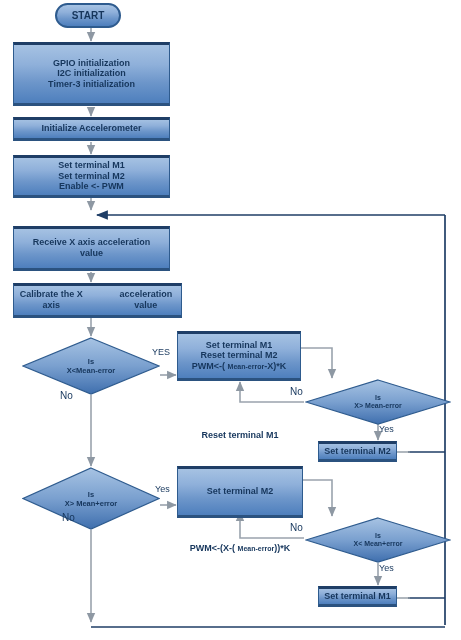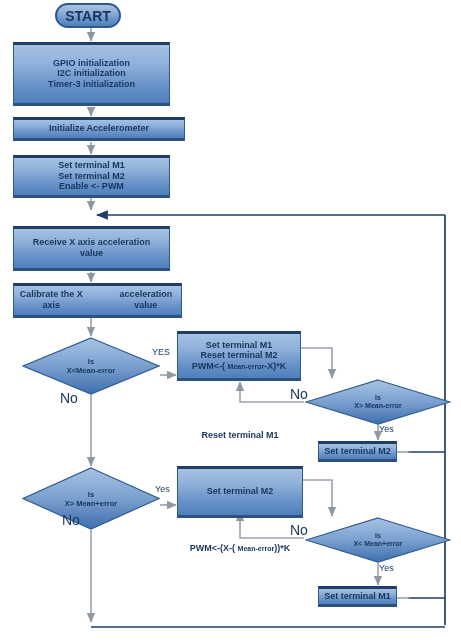--- a/index.html
+++ b/index.html
@@ -24,21 +24,21 @@
     border-radius:14px;
     font-weight:bold;
   }
   .diamond{background:transparent;border:none;}
   .diamond svg{position:absolute;left:0;top:0;}
   .diamond .dtext{position:relative;z-index:2;width:100%;font-weight:bold;line-height:1.2;text-align:center;}
 
   .lbl{position:absolute;color:#16365C;font-weight:normal;white-space:nowrap;}
 
   svg.wires{position:absolute;left:0;top:0;width:461px;height:640px;overflow:visible;}
-  .f10{font-size:14px;}
+  .f10{font-size:10px;}
   .f9{font-size:9px;}
   .f75{font-size:7.5px;}
   .small{font-size:7px;}
 </style>
 </head>
 <body>
 
 <div id="canvas">
 
   <svg class="wires" viewBox="0 0 461 640">
@@ -98,21 +98,21 @@
   <div class="node pill f10" style="left:55px;top:3px;width:66px;height:25px;">
     <span>START</span>
   </div>
 
   <div class="node proc f9" style="left:13px;top:42px;width:157px;height:64px;flex-direction:column;text-align:center;">
     <span>GPIO initialization</span>
     <span>I2C initialization</span>
     <span>Timer-3 initialization</span>
   </div>
 
-  <div class="node proc f9" style="left:13px;top:117px;width:172px;height:24px;">
+  <div class="node proc f9" style="left:13px;top:117px;width:157px;height:24px;">
     <span>Initialize Accelerometer</span>
   </div>
 
   <div class="node proc f9" style="left:13px;top:155px;width:157px;height:43px;flex-direction:column;">
     <span>Set terminal M1</span>
     <span>Set terminal M2</span>
     <span>Enable &lt;- PWM</span>
   </div>
 
   <div class="node proc f9" style="left:13px;top:226px;width:157px;height:45px;flex-direction:column;">

